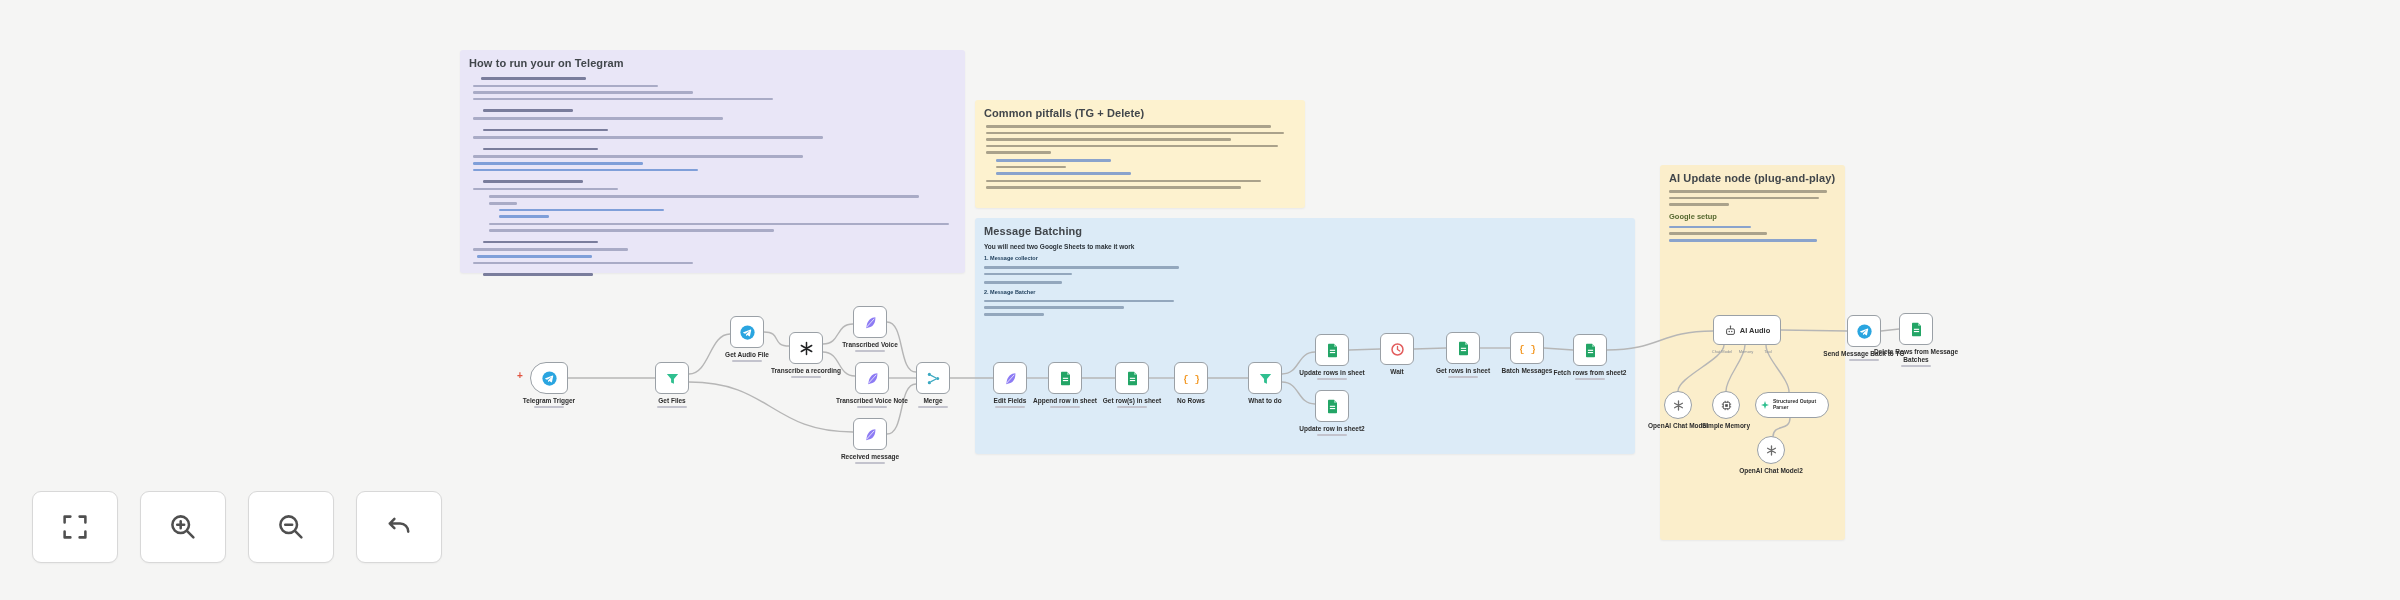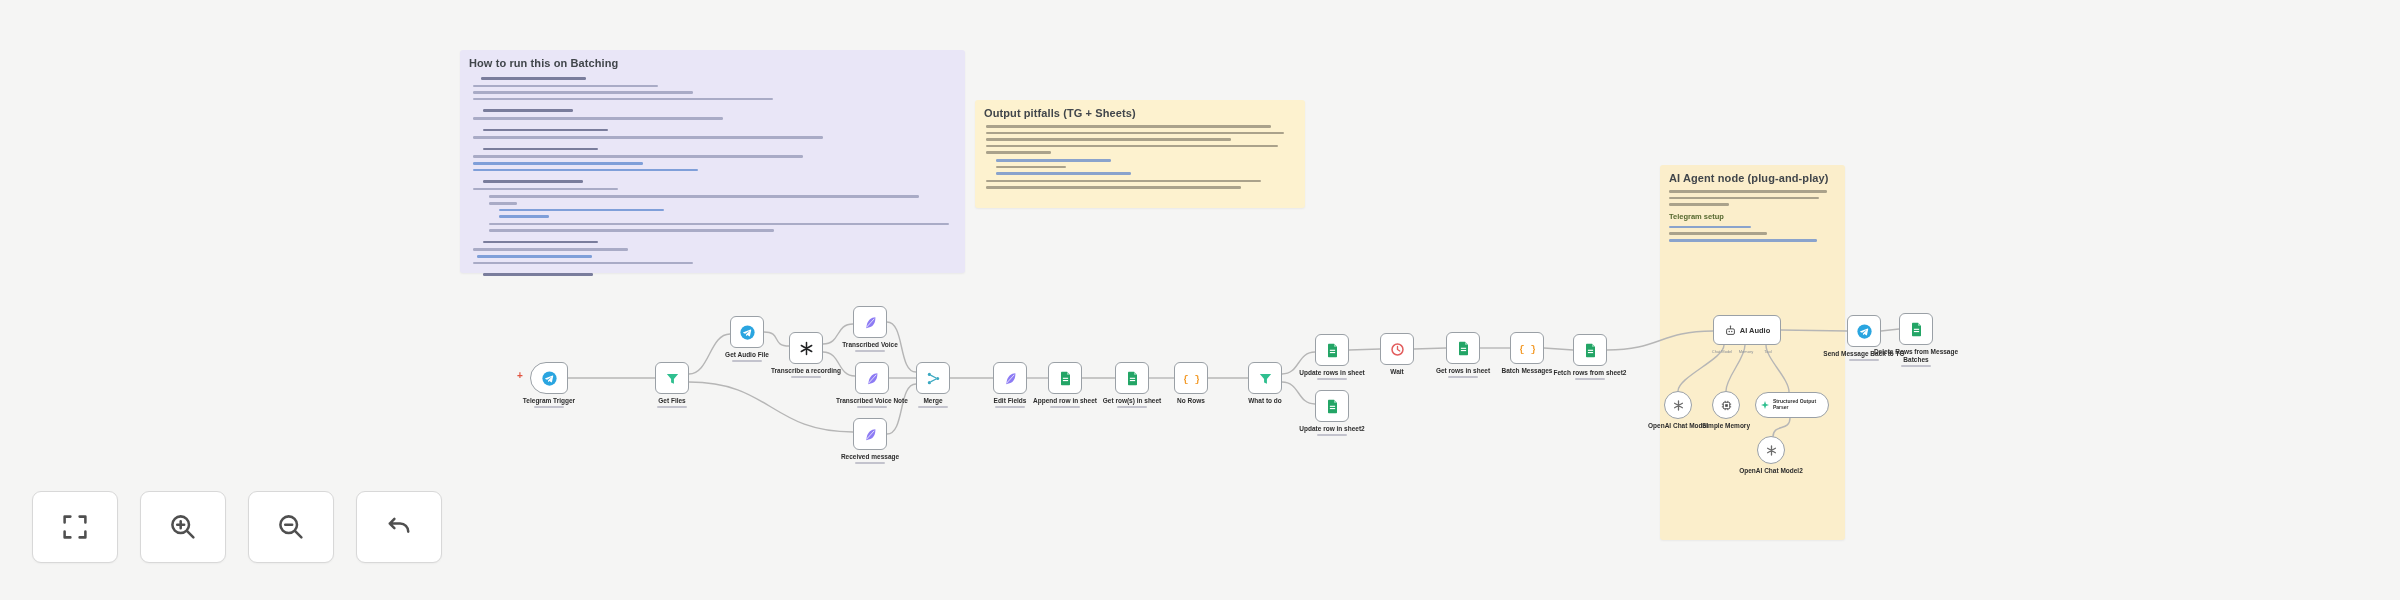--- a/index.html
+++ b/index.html
@@ -61,21 +61,21 @@
       <path d="M1607 350C1660 350,1660 331,1713 331" stroke="#b6b6b6" stroke-width="1.4" fill="none"></path>
       <path d="M1781 330L1847 331" stroke="#b6b6b6" stroke-width="1.4" fill="none"></path>
       <path d="M1881 331L1899 329" stroke="#b6b6b6" stroke-width="1.4" fill="none"></path>
       <path d="M1724 345C1724 359,1678 377,1678 391" stroke="#b6b6b6" stroke-width="1.4" fill="none"></path>
       <path d="M1745 345C1745 359,1726 377,1726 391" stroke="#b6b6b6" stroke-width="1.4" fill="none"></path>
       <path d="M1766 345C1766 359,1789 378,1789 392" stroke="#b6b6b6" stroke-width="1.4" fill="none"></path>
       <path d="M1790 418C1790 432,1773 423,1773 437" stroke="#b6b6b6" stroke-width="1.4" fill="none"></path>
     </svg>
   <div id="notes">
       <div class="note" style="left: 460px; top: 50px; width: 505px; height: 223px; background: rgb(233, 230, 247);">
-        <h1>How to run this on Batching</h1>
+        <h1>How to run your on Telegram</h1>
         <div class="bar" style="margin-top: 8px; margin-left: 12px; width: 105px; background: rgb(122, 125, 156);"></div>
         <div class="bar" style="margin-top: 5px; margin-left: 4px; width: 185px; background: rgb(169, 171, 198);"></div>
         <div class="bar" style="margin-top: 4px; margin-left: 4px; width: 220px; background: rgb(169, 171, 198);"></div>
         <div class="bar" style="margin-top: 4px; margin-left: 4px; width: 300px; background: rgb(169, 171, 198);"></div>
         <div class="bar" style="margin-top: 9px; margin-left: 14px; width: 90px; background: rgb(122, 125, 156);"></div>
         <div class="bar" style="margin-top: 5px; margin-left: 4px; width: 250px; background: rgb(169, 171, 198);"></div>
         <div class="bar" style="margin-top: 9px; margin-left: 14px; width: 125px; background: rgb(122, 125, 156);"></div>
         <div class="bar" style="margin-top: 5px; margin-left: 4px; width: 350px; background: rgb(169, 171, 198);"></div>
         <div class="bar" style="margin-top: 9px; margin-left: 14px; width: 115px; background: rgb(122, 125, 156);"></div>
         <div class="bar" style="margin-top: 5px; margin-left: 4px; width: 330px; background: rgb(169, 171, 198);"></div>
@@ -89,38 +89,50 @@
         <div class="bar" style="margin-top: 4px; margin-left: 30px; width: 50px; background: rgb(127, 159, 217);"></div>
         <div class="bar" style="margin-top: 5px; margin-left: 20px; width: 460px; background: rgb(169, 171, 198);"></div>
         <div class="bar" style="margin-top: 4px; margin-left: 20px; width: 285px; background: rgb(169, 171, 198);"></div>
         <div class="bar" style="margin-top: 9px; margin-left: 14px; width: 115px; background: rgb(122, 125, 156);"></div>
         <div class="bar" style="margin-top: 5px; margin-left: 4px; width: 155px; background: rgb(169, 171, 198);"></div>
         <div class="bar" style="margin-top: 4px; margin-left: 8px; width: 115px; background: rgb(127, 159, 217);"></div>
         <div class="bar" style="margin-top: 4px; margin-left: 4px; width: 220px; background: rgb(169, 171, 198);"></div>
         <div class="bar" style="margin-top: 9px; margin-left: 14px; width: 110px; background: rgb(122, 125, 156);"></div>
       </div>
       <div class="note" style="left: 975px; top: 100px; width: 330px; height: 108px; background: rgb(253, 242, 207);">
-        <h1>Output pitfalls (TG + Sheets)</h1>
+        <h1>Common pitfalls (TG + Delete)</h1>
         <div class="bar" style="margin-top: 3px; margin-left: 2px; width: 285px; background: rgb(170, 162, 139);"></div>
         <div class="bar" style="margin-top: 4px; margin-left: 2px; width: 298px; background: rgb(170, 162, 139);"></div>
         <div class="bar" style="margin-top: 4px; margin-left: 2px; width: 245px; background: rgb(170, 162, 139);"></div>
         <div class="bar" style="margin-top: 4px; margin-left: 2px; width: 292px; background: rgb(170, 162, 139);"></div>
         <div class="bar" style="margin-top: 4px; margin-left: 2px; width: 65px; background: rgb(170, 162, 139);"></div>
         <div class="bar" style="margin-top: 5px; margin-left: 12px; width: 115px; background: rgb(138, 163, 204);"></div>
         <div class="bar" style="margin-top: 4px; margin-left: 12px; width: 70px; background: rgb(170, 162, 139);"></div>
         <div class="bar" style="margin-top: 4px; margin-left: 12px; width: 135px; background: rgb(138, 163, 204);"></div>
         <div class="bar" style="margin-top: 5px; margin-left: 2px; width: 275px; background: rgb(170, 162, 139);"></div>
         <div class="bar" style="margin-top: 4px; margin-left: 2px; width: 255px; background: rgb(170, 162, 139);"></div>
       </div>
+      <div class="note" style="left: 975px; top: 218px; width: 660px; height: 236px; background: rgb(220, 235, 247);">
+        <h1>Message Batching</h1>
+        <div class="sub">You will need two Google Sheets to make it work</div>
+        <div class="mh">1. Message collector</div>
+        <div class="bar" style="margin-top: 5px; margin-left: 0px; width: 195px; background: rgb(147, 167, 189);"></div>
+        <div class="bar" style="margin-top: 4px; margin-left: 0px; width: 88px; background: rgb(147, 167, 189);"></div>
+        <div class="bar" style="margin-top: 6px; margin-left: 0px; width: 78px; background: rgb(147, 167, 189);"></div>
+        <div class="mh">2. Message Batcher</div>
+        <div class="bar" style="margin-top: 5px; margin-left: 0px; width: 190px; background: rgb(147, 167, 189);"></div>
+        <div class="bar" style="margin-top: 4px; margin-left: 0px; width: 140px; background: rgb(147, 167, 189);"></div>
+        <div class="bar" style="margin-top: 4px; margin-left: 0px; width: 60px; background: rgb(147, 167, 189);"></div>
+      </div>
       <div class="note" style="left: 1660px; top: 165px; width: 185px; height: 375px; background: rgb(251, 238, 203);">
-        <h1>AI Agent node (plug-and-play)</h1>
+        <h1>AI Update node (plug-and-play)</h1>
         <div class="bar" style="margin-top: 2px; margin-left: 0px; width: 158px; background: rgb(170, 162, 139);"></div>
         <div class="bar" style="margin-top: 4px; margin-left: 0px; width: 150px; background: rgb(170, 162, 139);"></div>
         <div class="bar" style="margin-top: 4px; margin-left: 0px; width: 60px; background: rgb(170, 162, 139);"></div>
-        <div class="h2">Telegram setup</div>
+        <div class="h2">Google setup</div>
         <div class="bar" style="margin-top: 5px; margin-left: 0px; width: 82px; background: rgb(138, 163, 204);"></div>
         <div class="bar" style="margin-top: 4px; margin-left: 0px; width: 98px; background: rgb(170, 162, 139);"></div>
         <div class="bar" style="margin-top: 4px; margin-left: 0px; width: 148px; background: rgb(138, 163, 204);"></div>
       </div>
     </div>
   <div id="nodes">
       <div class="trigger" style="left: 530px; top: 362px;">
         <span style="display: flex;">
           <svg viewBox="0 0 20 20">
             <circle cx="10" cy="10" r="9.5" fill="#2aa5e0"></circle>

